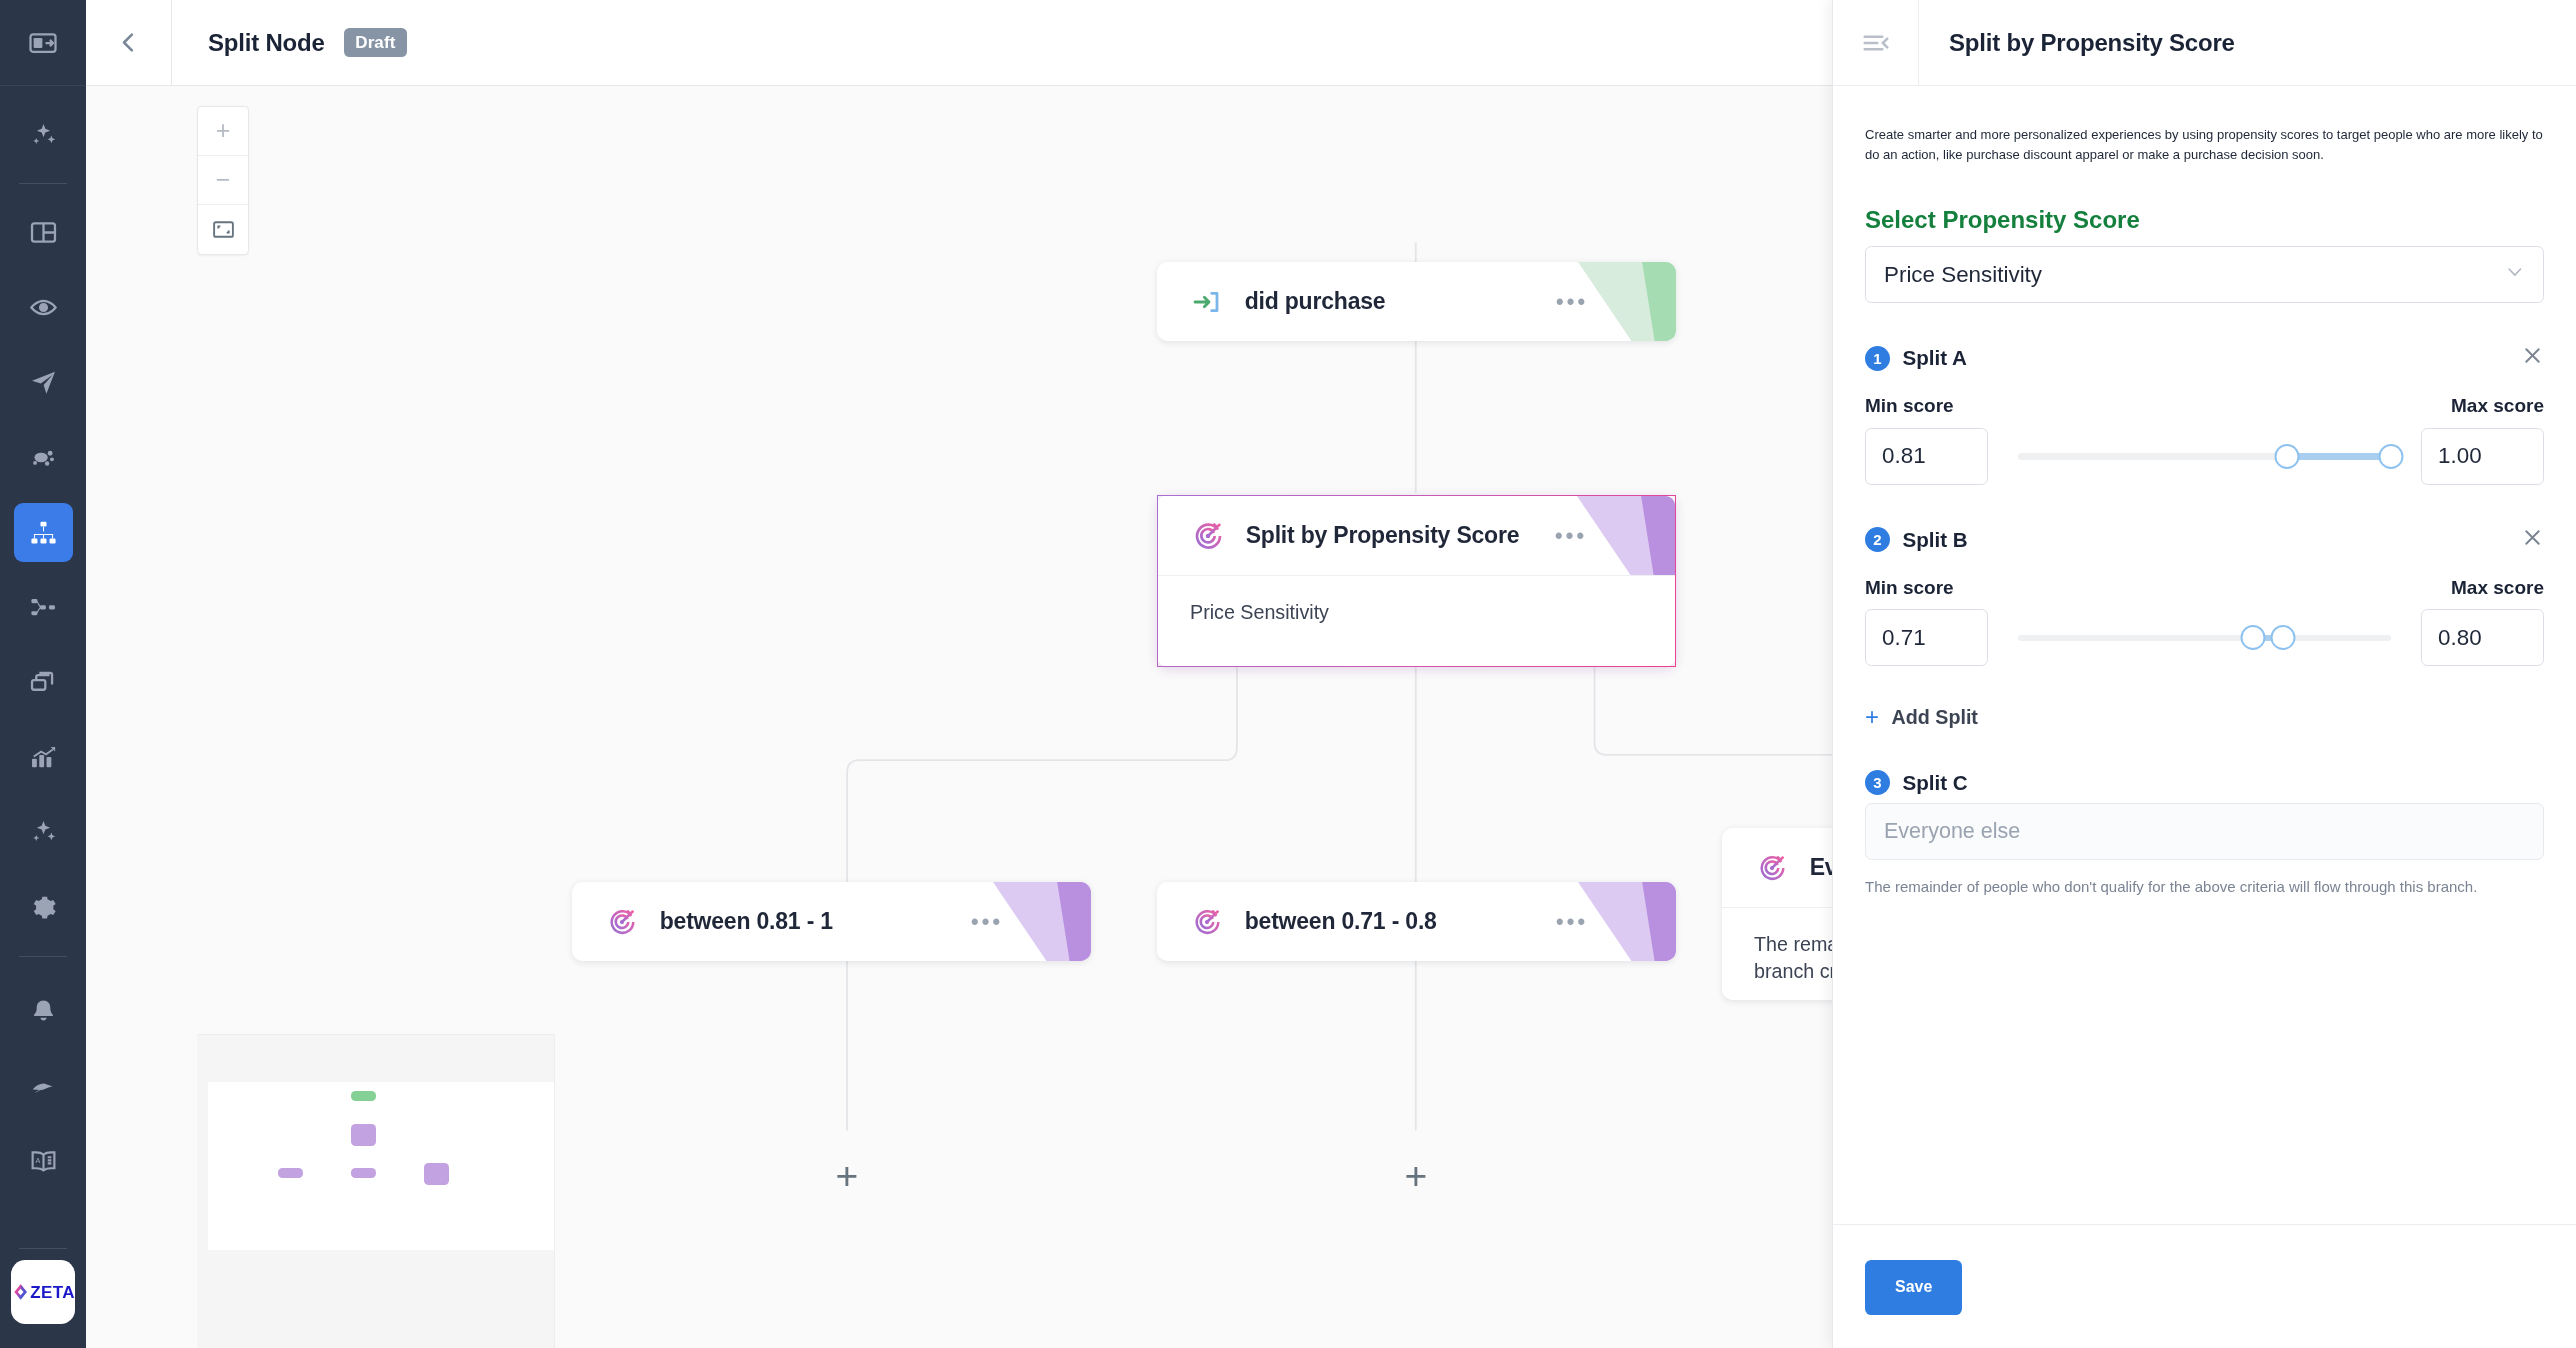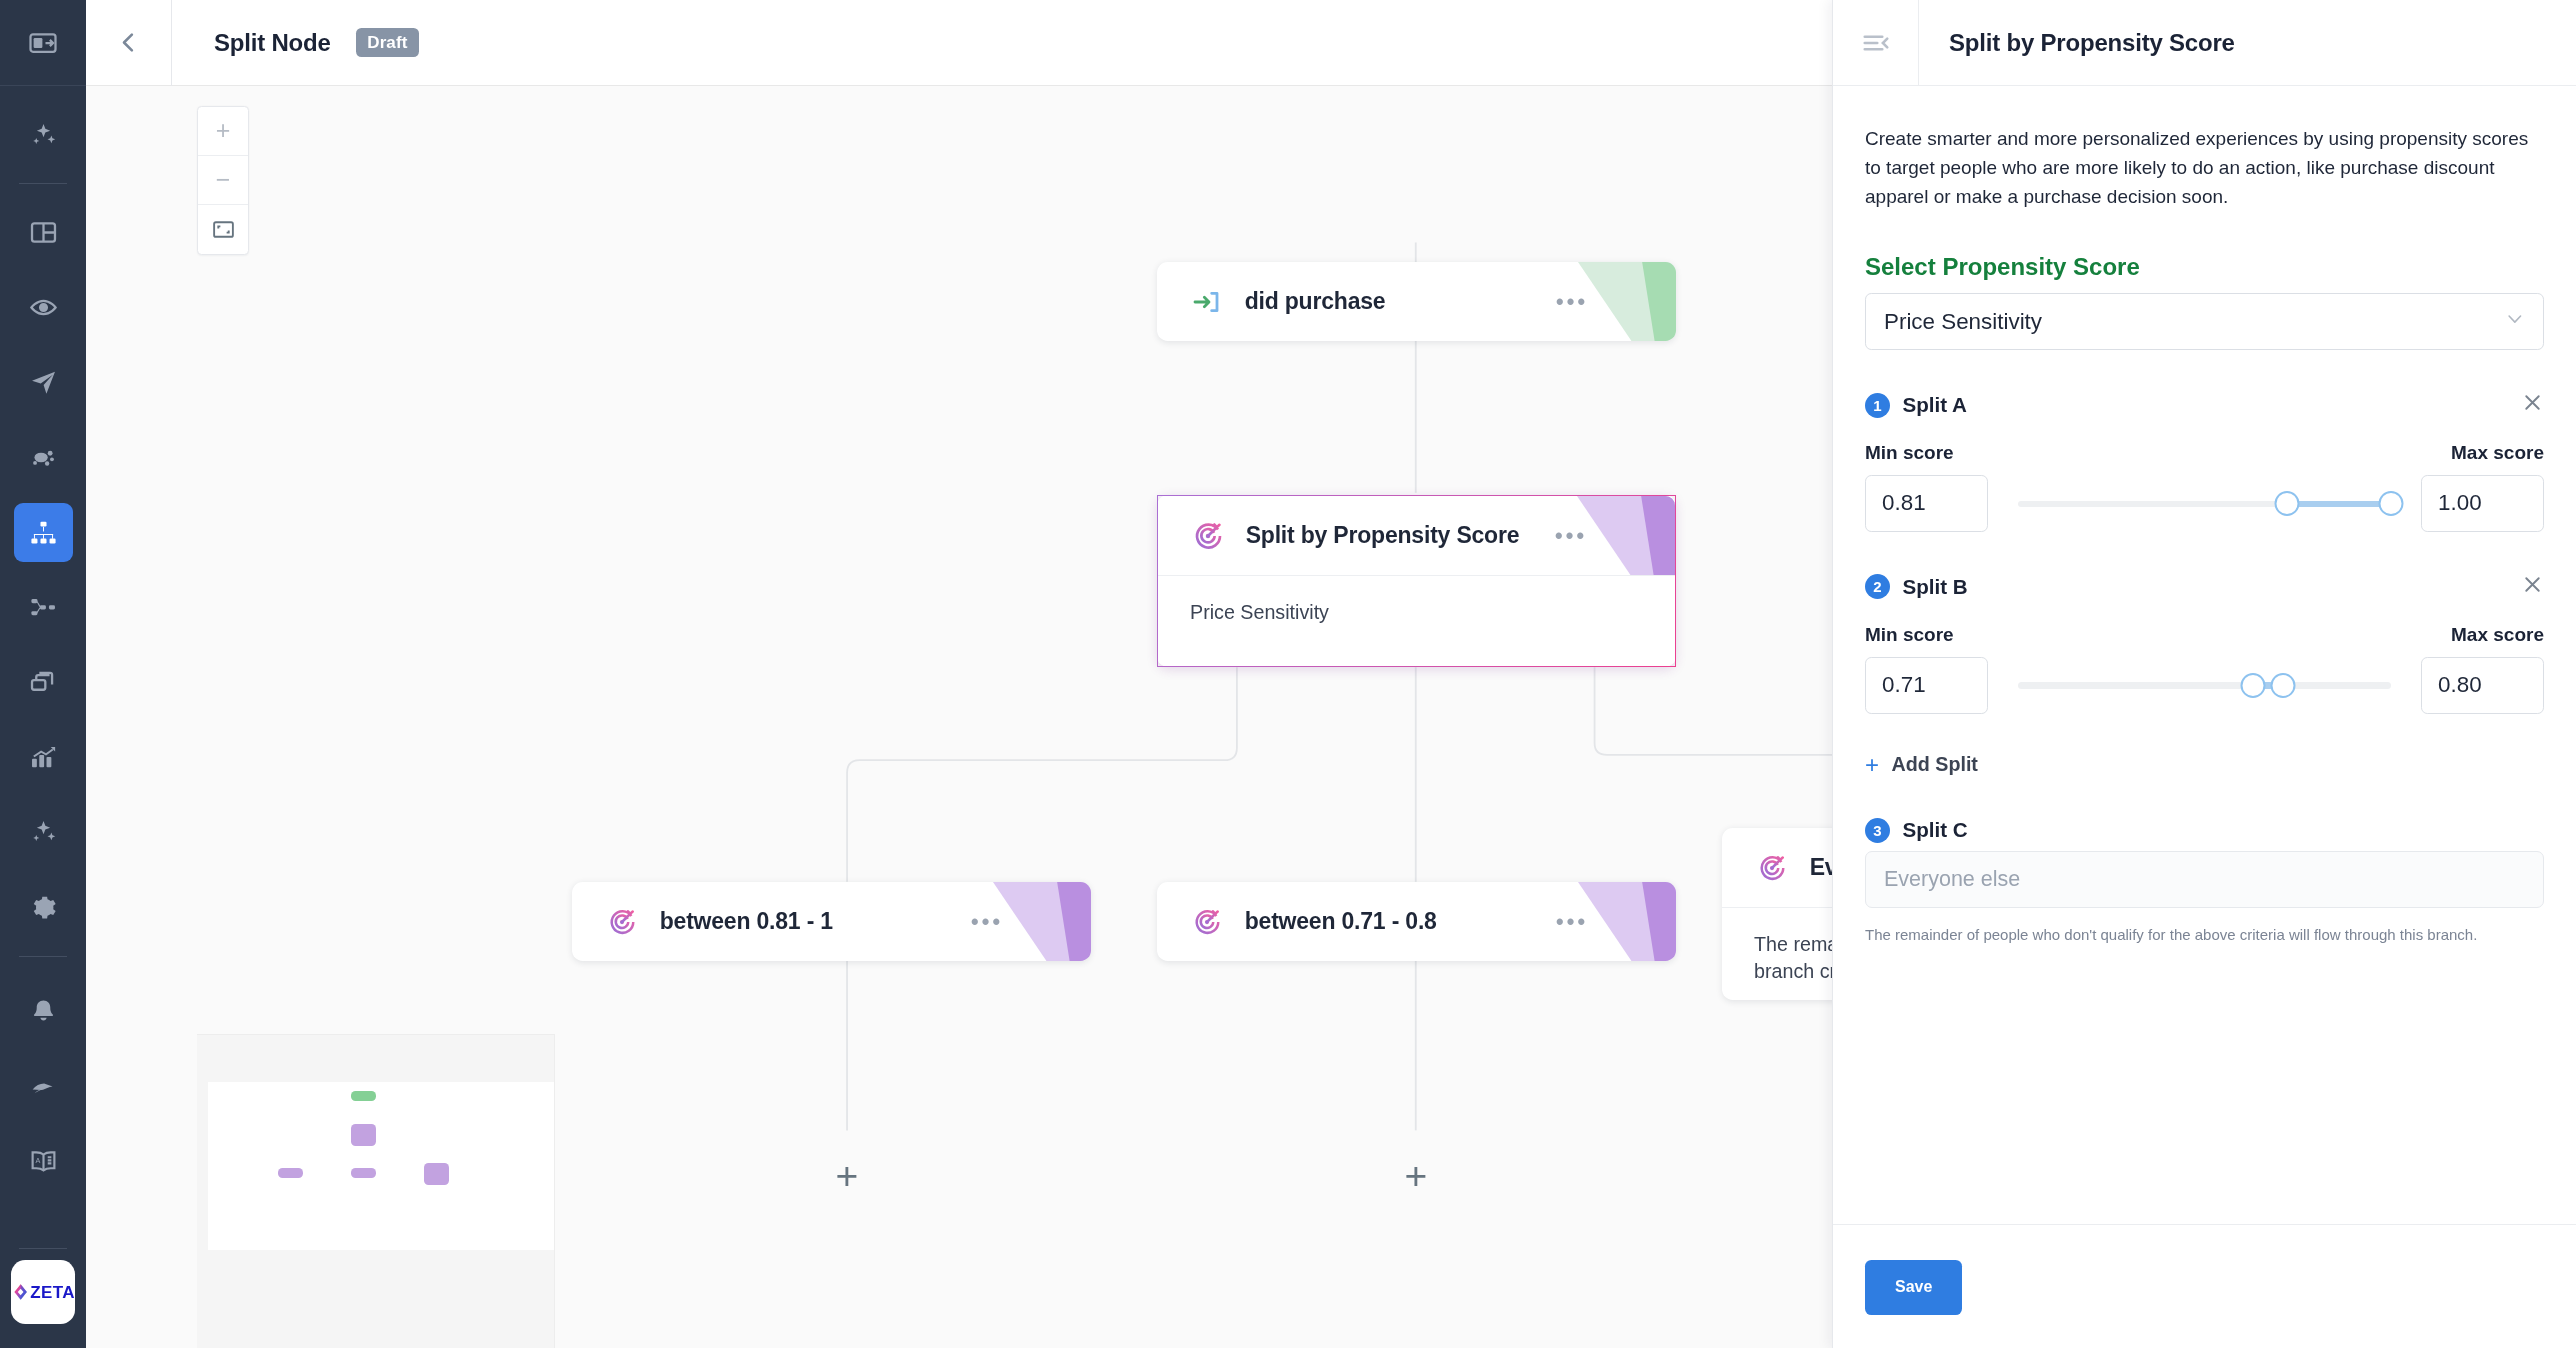--- a/index.html
+++ b/index.html
@@ -39,21 +39,21 @@
     display: flex; align-items: center; justify-content: center;
     margin-bottom: 25px;
   }
   .rail-logo .zt { font-size: 17px; font-weight: 700; color: #1a18c8; letter-spacing: 0.4px; line-height: 1; margin-top: 1.8px;}
 
   
   .main { flex: 1 1 auto; position: relative; height: 1349px; background: #fafafa; }
   .topbar {
     height: 86px; background: #ffffff; display: flex; align-items: center;
     border-bottom: 0.9px solid #e8e8e8;
-    position: relative; z-index: 4; gap: 6px;
+    position: relative; z-index: 4;
   }
   .back-btn {
     width: 86px; height: 86px; display: flex; align-items: center; justify-content: center;
     border-right: 0.9px solid #e6e8ec; color: #7b8899;
   }
   .page-title { font-size: 24px; font-weight: 700; color: #1b2336; margin-left: 36px; letter-spacing: -0.2px;}
   .badge-draft {
     margin-left: 19px; background: #8794a6; color: #fff; font-size: 17px; font-weight: 600;
     padding: 4.5px 11.6px; border-radius: 5.4px; letter-spacing: 0.1px;
   }
@@ -108,21 +108,21 @@
     position: absolute; top: 0; right: 0; width: 744px; height: 1349px;
     background: #ffffff; border-left: 0.9px solid #e6e8ec;
     box-shadow: -2.7px 0 12.5px rgba(25,35,55,.07);
     z-index: 10; display: flex; flex-direction: column;
   }
   .panel-head { height: 86px; display: flex; align-items: center; border-bottom: 0.9px solid #ebedf0; flex: 0 0 86px;}
   .panel-collapse { width: 86px; height: 86px; display: flex; align-items: center; justify-content: center; border-right: 0.9px solid #ebedf0; color: #b9c0ca; }
   .panel-title { font-size: 24px; font-weight: 700; color: #1b2336; margin-left: 30px; letter-spacing: -0.2px; }
   .panel-body { flex: 1 1 auto; padding: 39px 32px 0 32px; overflow: hidden; }
 
-  .panel-desc { font-size: 19px; line-height: 1.52; color: #1f2738; }
+  .panel-desc { font-size: 13px; line-height: 1.52; color: #1f2738; }
   .field-label { font-size: 24px; font-weight: 700; color: #15803d; margin-top: 41px; margin-bottom: 12.5px; }
   .select {
     height: 57px; border: 0.9px solid #dbdfe5; border-radius: 6.3px;
     display: flex; align-items: center; padding: 0 18px;
     font-size: 22.4px; color: #1f2738;
   }
   .select .chev { margin-left: auto; color: #b1b8c2; font-size: 19px; }
 
   .split-head { display: flex; align-items: center; margin-top: 41px; }
   .num-badge {

